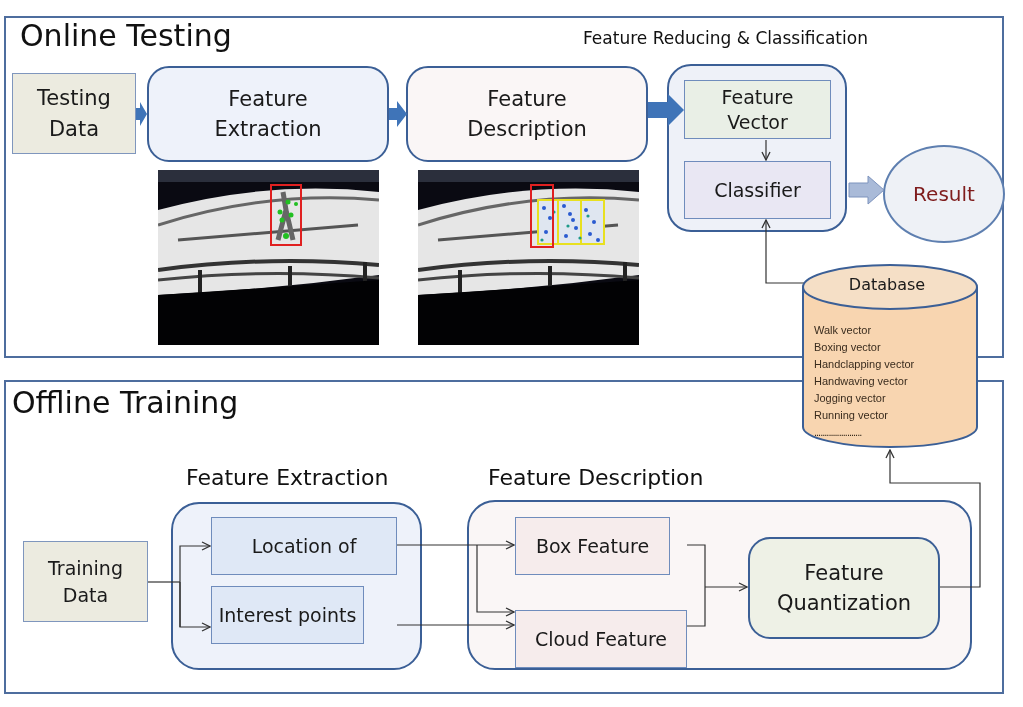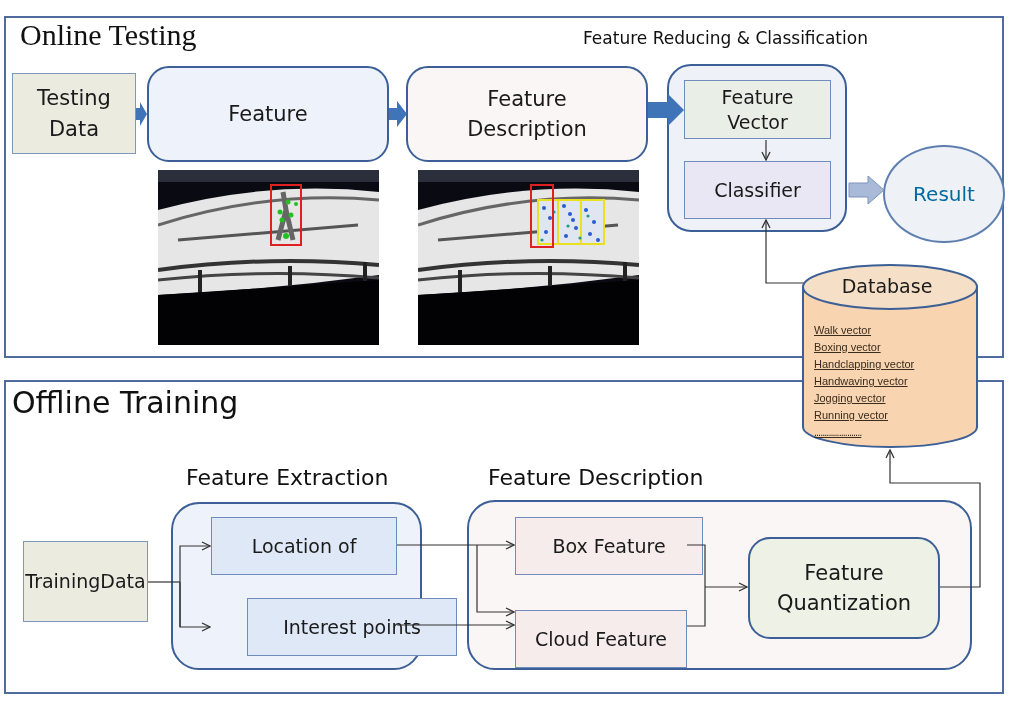--- a/index.html
+++ b/index.html
@@ -14,48 +14,49 @@
   .t22{font-size:21px;line-height:1.45;}
   .t19{font-size:19px;line-height:1.4;}
   .photo{background:#111;overflow:hidden;}
   svg{position:absolute;left:0;top:0;overflow:visible;}
   .dbtext{font-size:11px;line-height:17px;color:#3a2c1e;font-family:"Liberation Sans",sans-serif;}
 </style>
 </head>
 <body>
 
 <div class="abs panel" style="left:4px;top:16px;width:1000px;height:342px;"></div>
-<div class="abs title" style="left:20px;top:18px;font-family:Liberation Serif, serif;">Online Testing</div>
+<div class="abs title" style="left:20px;top:18px;">Online Testing</div>
 <div class="abs subtitle" style="left:583px;top:28px;">Feature Reducing &amp; Classification</div>
 
 <div class="abs sbox center t22" style="left:12px;top:73px;width:124px;height:81px;background:#ecebe0;border-color:#7f96bd;flex-direction:column;">
   <span>Testing</span>
   <span>Data</span>
 </div>
 
 <div class="abs rbox center t22" style="left:147px;top:66px;width:242px;height:96px;background:#eef2fa;flex-direction:column;">
   <span>Feature</span>
+  <span>Extraction</span>
 </div>
 
 <div class="abs rbox center t22" style="left:406px;top:66px;width:242px;height:96px;background:#faf6f6;flex-direction:column;">
   <span>Feature</span>
   <span>Description</span>
 </div>
 
 <div class="abs rbox" style="left:667px;top:64px;width:180px;height:168px;background:#eef1f8;border-radius:24px;"></div>
 <div class="abs sbox center t19" style="left:684px;top:80px;width:147px;height:59px;background:#e9efe6;flex-direction:column;line-height:1.3;">
   <span>Feature</span>
   <span>Vector</span>
 </div>
 <div class="abs sbox center t19" style="left:684px;top:161px;width:147px;height:58px;background:#e9e7f3;">
   <span>Classifier</span>
 </div>
 
 <div class="abs center" style="left:883px;top:145px;width:122px;height:98px;border:2px solid #5e7fb0;border-radius:50%;background:#eef1f6;font-size:20px;">
-  <span style="color:#0369a1;">Result</span>
+  <span style="color:#7f1d1d;">Result</span>
 </div>
 
 <div class="abs photo" style="left:158px;top:170px;width:221px;height:175px;">
   <svg width="221" height="175">
     <rect x="0" y="0" width="221" height="175" fill="#0a0a12"></rect>
     <rect x="0" y="0" width="221" height="12" fill="#2b2f3c"></rect>
     <path d="M0,40 Q110,10 221,22 L221,105 Q110,120 0,125 Z" fill="#e6e6e6"></path>
     <path d="M0,55 Q110,20 221,30" stroke="#666" stroke-width="3" fill="none"></path>
     <path d="M20,70 L200,55" stroke="#555" stroke-width="3" fill="none"></path>
     <path d="M0,100 Q110,85 221,95" stroke="#333" stroke-width="4" fill="none"></path>
@@ -113,35 +114,35 @@
     </g>
     <rect x="113" y="15" width="22" height="62" fill="none" stroke="#e02020" stroke-width="2"></rect>
   </svg>
 </div>
 
 <div class="abs panel" style="left:4px;top:380px;width:1000px;height:314px;"></div>
 <div class="abs title" style="left:12px;top:385px;">Offline Training</div>
 <div class="abs subtitle" style="left:186px;top:465px;font-size:22px;">Feature Extraction</div>
 <div class="abs subtitle" style="left:488px;top:465px;font-size:22px;text-align:center;">Feature Description</div>
 
-<div class="abs sbox center t19" style="left:23px;top:541px;width:125px;height:81px;background:#ecebe0;border-color:#7f96bd;">
+<div class="abs sbox center t19" style="left:23px;top:541px;width:125px;height:81px;background:#ecebe0;border-color:#7f96bd;flex-direction:column;">
   <span>Training</span>
   <span>Data</span>
 </div>
 
 <div class="abs rbox" style="left:171px;top:502px;width:251px;height:168px;background:#eef2fa;border-radius:28px;"></div>
 <div class="abs sbox center t19" style="left:211px;top:517px;width:186px;height:58px;background:#dfe8f6;flex-direction:row;line-height:1.3;">
   <span>Location of</span>
 </div>
-<div class="abs sbox center t19" style="left:211px;top:598px;width:210px;height:58px;background:#dfe8f6;margin-left:36px;">
+<div class="abs sbox center t19" style="left:211px;top:586px;width:153px;height:58px;background:#dfe8f6;">
   <span>Interest points</span>
 </div>
 
 <div class="abs rbox" style="left:467px;top:500px;width:505px;height:170px;background:#faf6f6;border-radius:28px;"></div>
-<div class="abs sbox center t19" style="left:515px;top:517px;width:188px;height:58px;background:#f6ecec;">
+<div class="abs sbox center t19" style="left:515px;top:517px;width:155px;height:58px;background:#f6ecec;">
   <span>Box Feature</span>
 </div>
 <div class="abs sbox center t19" style="left:515px;top:598px;width:172px;height:58px;background:#f6ecec;margin-top:12px;">
   <span>Cloud Feature</span>
 </div>
 <div class="abs rbox center t22" style="left:748px;top:537px;width:192px;height:102px;background:#eef1e6;flex-direction:column;">
   <span>Feature</span>
   <span>Quantization</span>
 </div>
 
@@ -170,22 +171,22 @@
   <polyline points="687,626 705,626 705,587" fill="none" stroke="#333" stroke-width="1.2"></polyline>
   <line x1="705" y1="587" x2="747" y2="587" stroke="#333" stroke-width="1.2" marker-end="url(#ah)"></line>
   <polyline points="940,587 980,587 980,483 890,483 890,450" fill="none" stroke="#333" stroke-width="1.2" marker-end="url(#ah)"></polyline>
 
   <g>
     <path d="M803,287 L803,427 A87,20 0 0 0 977,427 L977,287" fill="#f8d5b0" stroke="#3b5f96" stroke-width="2"></path>
     <ellipse cx="890" cy="287" rx="87" ry="22" fill="#f5dfc6" stroke="#3b5f96" stroke-width="2"></ellipse>
   </g>
 </svg>
 
-<div class="abs" style="left:803px;top:275px;width:168px;text-align:center;font-size:19px;">Database</div>
-<div class="abs dbtext" style="left:814px;top:322px;width:160px;text-decoration:underline;">
+<div class="abs" style="left:803px;top:275px;width:168px;text-align:center;font-size:16px;">Database</div>
+<div class="abs dbtext" style="left:814px;top:322px;width:160px;">
   <div>Walk vector</div>
   <div>Boxing vector</div>
   <div>Handclapping vector</div>
   <div>Handwaving  vector</div>
   <div>Jogging  vector</div>
   <div>Running vector</div>
   <div style="letter-spacing:-1px;">.......................</div>
 </div>
 
 </body></html>

